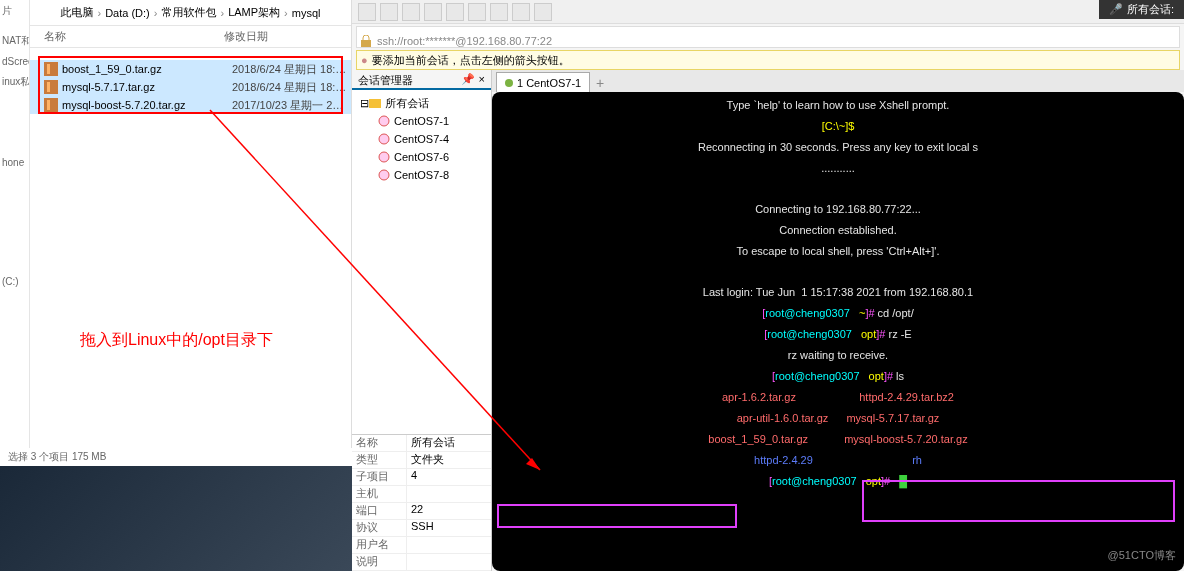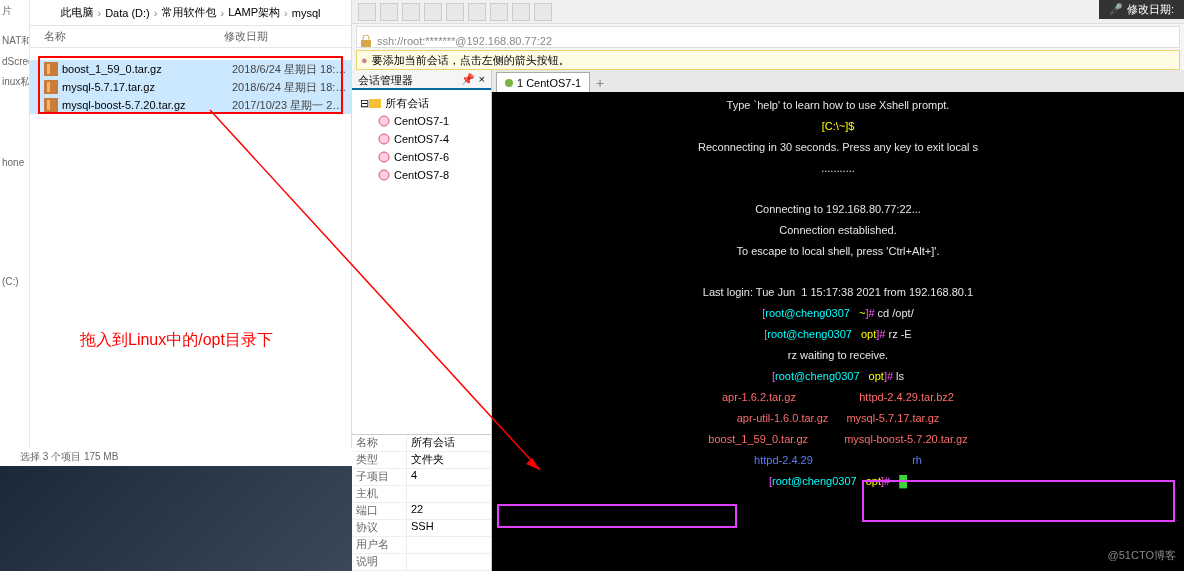--- a/index.html
+++ b/index.html
@@ -14,21 +14,21 @@
 .filelist { position: absolute; left: 30px; top: 26px; right: 0; bottom: 0; }
 .filelist-header { display: flex; height: 22px; border-bottom: 1px solid #e5e5e5; align-items: center; color: #666; font-size: 11px; padding-left: 14px; }
 .filelist-header .col1 { width: 180px; }
 .file-row { display: flex; height: 18px; align-items: center; padding-left: 14px; font-size: 11px; }
 .file-row.sel { background: #cce8ff; }
 .file-row .icon { width: 14px; height: 14px; margin-right: 4px; }
 .file-row .name { width: 170px; }
 .file-row .date { color: #444; }
 .redbox { position: absolute; left: 38px; top: 56px; width: 305px; height: 58px; border: 2px solid #ff0000; pointer-events: none; }
 .annotation-text { position: absolute; left: 80px; top: 330px; color: #ff0000; font-size: 16px; }
-.statusbar { position: absolute; left: 0; top: 448px; width: 352px; height: 18px; font-size: 10px; color: #666; padding-left: 20px; display:flex; align-items:center; }
+.statusbar { position: absolute; left: 0; top: 448px; width: 352px; height: 18px; font-size: 10px; color: #666; padding-left: 8px; display:flex; align-items:center; }
 .bg-image { position: absolute; left: 0; top: 466px; width: 352px; height: 105px; background: linear-gradient(135deg, #1a2838 0%, #2a3848 50%, #3a4858 100%); }
 
 
 .xshell { position: absolute; left: 352px; top: 0; right: 0; height: 571px; background: #f5f5f5; }
 .toolbar { height: 24px; background: #f0f0f0; border-bottom: 1px solid #ddd; display: flex; align-items: center; padding: 0 6px; gap: 4px; }
 .toolbar .tb-btn { width: 18px; height: 18px; background: #e8e8e8; border: 1px solid #ccc; }
 .addressbar { height: 22px; background: #fff; border: 1px solid #ddd; margin: 2px 4px; display: flex; align-items: flex-end; padding: 0 4px; font-size: 10px; color: #888; }
 .addressbar .lock { width: 12px; height: 12px; margin-right: 4px; }
 .tipbar { height: 20px; background: #fffce4; border: 1px solid #e8d565; margin: 0 4px; display: flex; align-items: center; padding: 0 4px; font-size: 10px; }
 .tipbar .bang { color: #c88; margin-right: 4px; }
@@ -44,21 +44,21 @@
 .props { border-top: 1px solid #ccc; }
 .props .prop-row { display: flex; height: 17px; font-size: 10px; border-bottom: 1px solid #eee; }
 .props .prop-key { width: 55px; padding-left: 4px; color: #666; border-right: 1px solid #eee; }
 .props .prop-val { padding-left: 4px; }
 
 .terminal-area { flex: 1; display: flex; flex-direction: column; text-align: center; }
 .tab-strip { height: 22px; background: #e8e8e8; display: flex; align-items: flex-end; padding-left: 4px; }
 .tab { height: 20px; padding: 2px 8px; background: #fff; border: 1px solid #aaa; border-bottom: none; display: flex; align-items: center; font-size: 11px; }
 .tab .dot { width: 8px; height: 8px; border-radius: 50%; background: #7cb342; margin-right: 4px; }
 .tab-add { width: 20px; height: 18px; display: flex; align-items: center; justify-content: center; color: #888; font-size: 14px; }
-.terminal { flex: 1; background: #000; color: #e5e5e5; font-family: Consolas, monospace; font-size: 15px; line-height: 20px; padding: 2px 6px; white-space: pre; overflow: hidden; position: relative; }
+.terminal { flex: 1; background: #000; color: #e5e5e5; font-family: Consolas, monospace; font-size: 15px; line-height: 20px; padding: 2px 6px; white-space: pre; overflow: hidden; position: relative; border-radius: 8px; }
 .t-cyan { color: #00ffff; }
 .t-yellow { color: #ffff00; }
 .t-magenta { color: #ff55ff; }
 .t-red { color: #ff6b6b; }
 .t-blue { color: #5c7cfa; }
 .t-green { color: #3dd13d; }
 .pinkbox1 { position: absolute; left: 862px; top: 480px; width: 313px; height: 42px; border: 2px solid #e040fb; pointer-events: none; }
 .pinkbox2 { position: absolute; left: 497px; top: 504px; width: 240px; height: 24px; border: 2px solid #e040fb; pointer-events: none; }
 .arrow-svg { position: absolute; left: 200px; top: 100px; pointer-events: none; width: 400px; height: 380px; }
 .watermark { position: absolute; right: 8px; bottom: 8px; color: #888; font-size: 11px; }
@@ -257,15 +257,15 @@
 
 <svg class="arrow-svg">
   <line x1="10" y1="10" x2="340" y2="370" stroke="#ff0000" stroke-width="1.5"></line>
   <polygon points="340,370 332,358 326,364" fill="#ff0000"></polygon>
 </svg>
 
 <div class="pinkbox1"></div>
 <div class="pinkbox2"></div>
 <div class="speaker-badge">
   <span>🎤</span>
-  <span>修改日期:</span>
+  <span>所有会话:</span>
 </div>
 <div class="watermark">@51CTO博客</div>
 
 </body></html>

